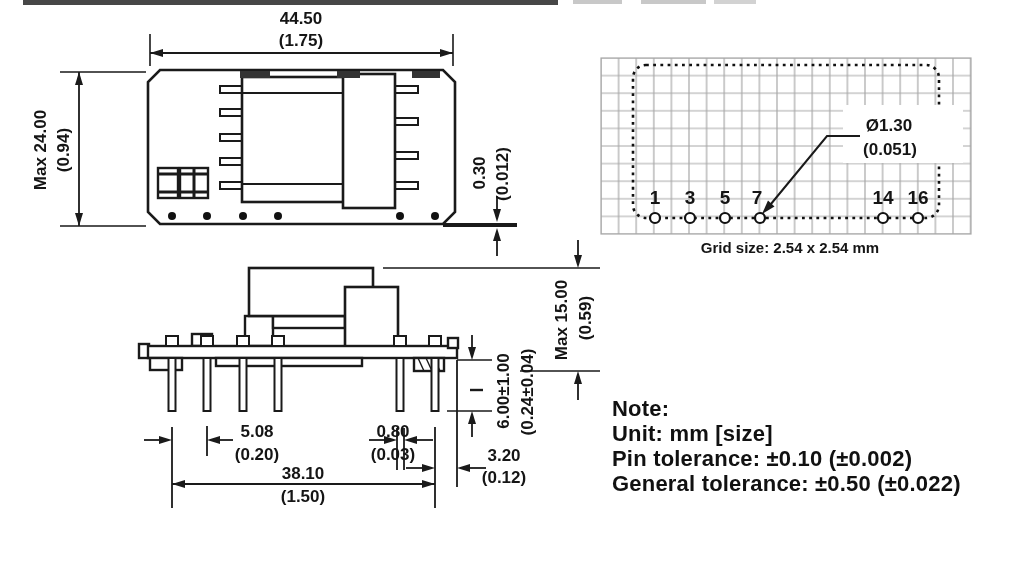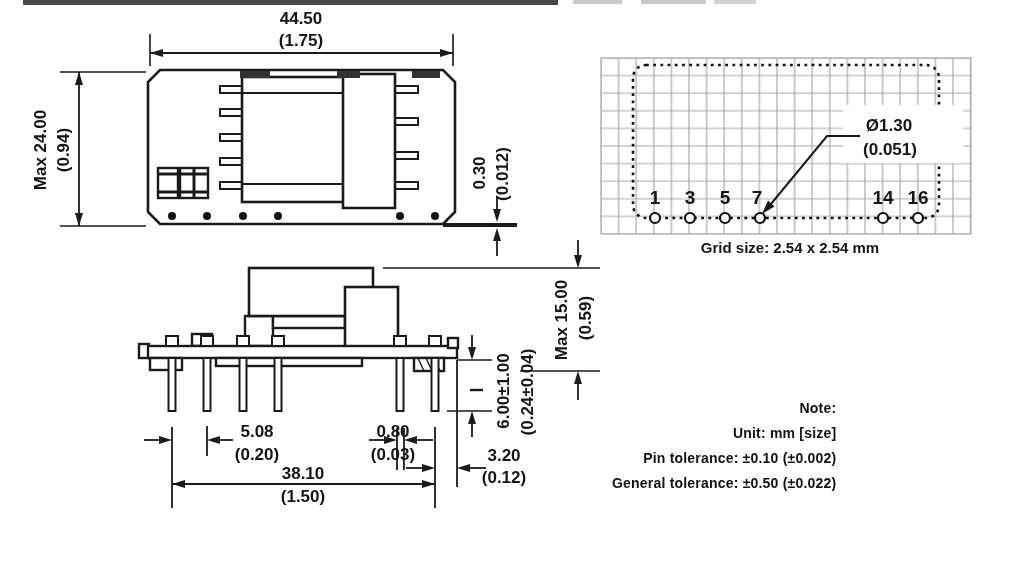--- a/index.html
+++ b/index.html
@@ -1,23 +1,23 @@
 <!DOCTYPE html>
 <html><head>
 <meta charset="utf-8">
 <style>
   html,body{margin:0;padding:0;background:#fff;}
   #stage{position:relative;width:976px;height:563px;background:#ffffff;overflow:hidden;
-         font-family:"Liberation Sans",sans-serif;text-align:right;}
+         font-family:"Liberation Sans",sans-serif;}
   #drawing{position:absolute;left:0;top:0;}
   svg text{fill:#151515;font-family:"Liberation Sans",sans-serif;font-weight:700;}
   .dimtxt{font-size:17px;}
   .pinlbl{font-size:19px;}
   .captxt{font-size:15px;}
-  .note{position:absolute;left:612px;top:396px;font-size:14px;line-height:25px;
+  .note{position:absolute;left:612px;top:396px;font-size:22px;line-height:25px;
         font-weight:600;color:#111;letter-spacing:.2px;}
 </style>
 </head>
 <body>
 
 <div id="stage">
 
 <svg id="drawing" width="1024" height="563" viewBox="0 0 1024 563">
 
   <defs>

